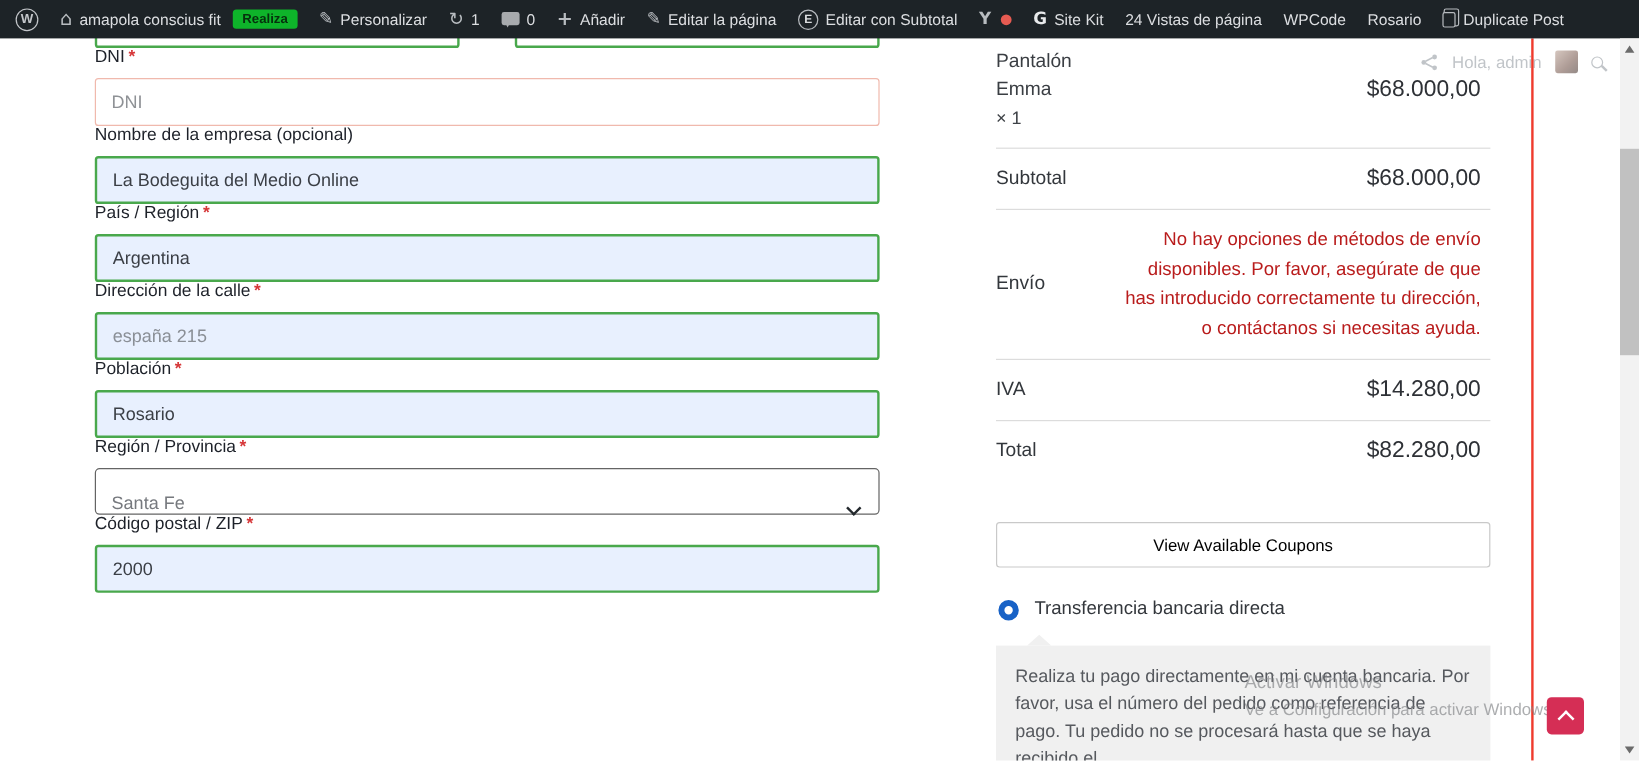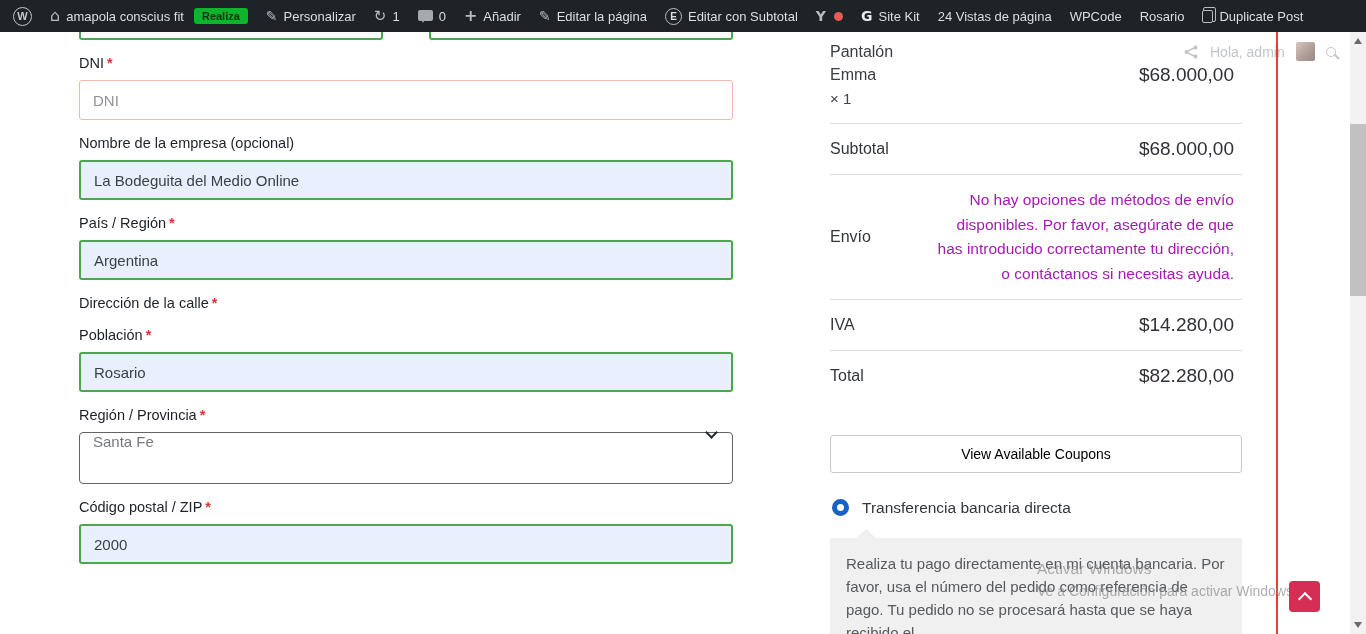--- a/index.html
+++ b/index.html
@@ -35,40 +35,40 @@
   
   .form-col{position:absolute;left:79px;top:32px;width:654px;z-index:10}
   .row-split{display:flex;gap:46px;margin-top:-32px}
   .half{width:304px}
   .inp{width:100%;height:40px;border-radius:3px;padding:0 13px;font-size:15px;font-family:"Liberation Sans","DejaVu Sans",sans-serif;color:#3b3f46;outline:none;background:#fff}
   .inp::placeholder{color:#8f9296}
   .inp-error{border:1px solid #f0b9ad}
   .inp-fill{border:2px solid #49a84c;background:#e8f0fe}
   .inp-green-white{border:2px solid #49a84c;background:#fff}
   .inp-muted{color:#8a8f96}
-  .field{margin-top:15px}
+  .field{}
   .field label{display:block;font-size:14.5px;color:#1d2129;font-weight:500;margin-bottom:8px;line-height:17px}
   .req{color:#d63638;margin-left:3px;font-weight:bold}
-  .select-box{width:100%;height:52px;border:1px solid #646464;border-radius:4px;background:#fff;display:flex;align-items:flex-start;justify-content:space-between;padding:0 13px;cursor:pointer}
+  .select-box{width:100%;height:39px;border:1px solid #646464;border-radius:4px;background:#fff;display:flex;align-items:flex-end;justify-content:space-between;padding:0 13px;cursor:pointer}
   .sel-text{font-size:15px;color:#76797e}
   .chev{width:9px;height:9px;border-right:2px solid #23282d;border-bottom:2px solid #23282d;transform:rotate(45deg);margin-top:-5px;margin-right:3px}
 
   
   .summary{position:absolute;left:830px;top:32px;width:412px;z-index:10;color:#3a3e43}
   .prod-row{display:flex;justify-content:space-between;align-items:center;padding:8px 8px 13px 0}
   .prod-name{width:90px;font-size:16px;line-height:23px;color:#3a3e43}
   .prod-qty{font-size:15px;line-height:23px;color:#3f4348;margin-top:1px}
   .price{font-size:19px;color:#2e3136}
   .divider{border-top:1px solid #dcdcdc;width:100%;height:0}
   .srow{display:flex;justify-content:space-between;align-items:center;padding:14px 8px 14px 0}
   .srow .lab{font-size:16px;color:#33373c}
   .srow-ship{padding:13px 8px 13px 0}
-  .ship-msg{width:300px;text-align:right;font-size:15.5px;line-height:24.5px;color:#a21caf}
+  .ship-msg{width:300px;text-align:right;font-size:15.5px;line-height:24.5px;color:#b91c1c}
   .coupon-btn{display:block;width:100%;height:38px;margin-top:34px;background:#fff;border:1px solid #c9c9c9;border-radius:3px;font-size:14px;color:#000000;font-family:"Liberation Sans","DejaVu Sans",sans-serif;cursor:pointer}
-  .pay-row{display:flex;align-items:flex-start;gap:13px;margin-top:26px;padding-left:2px;cursor:pointer}
+  .pay-row{display:flex;align-items:center;gap:13px;margin-top:26px;padding-left:2px;cursor:pointer}
   .radio{width:17px;height:17px;border:5px solid #1862c6;border-radius:50%;background:#fff;flex:0 0 auto}
   .pay-label{font-size:15.5px;color:#33373c}
   .pay-box{position:relative;margin-top:21px;background:#f0f0f0;padding:14px 16px 40px;font-size:15px;line-height:23px;color:#56595e}
   .pay-box::before{content:"";position:absolute;top:-9px;left:26px;border-left:10px solid transparent;border-right:10px solid transparent;border-bottom:9px solid #f0f0f0}
 
   
   .red-line{position:absolute;left:1276px;top:32px;width:2px;height:602px;background:#ef3b2d;z-index:15}
   .watermark{position:absolute;left:1037px;top:560px;z-index:20;color:#818386;opacity:.65}
   .wm1{font-size:15.5px}
   .wm2{font-size:14px;margin-top:5px}
@@ -170,20 +170,21 @@
       <input class="inp inp-fill" value="La Bodeguita del Medio Online" style="">
     </div>
 
     <div class="field">
       <label><span>País / Región</span><span class="req">*</span></label>
       <input class="inp inp-fill" value="Argentina" style="">
     </div>
 
     <div class="field">
       <label><span>Dirección de la calle</span><span class="req">*</span></label>
+      <input class="inp inp-fill inp-muted" value="españa 215" style="">
     </div>
 
     <div class="field">
       <label><span>Población</span><span class="req">*</span></label>
       <input class="inp inp-fill" value="Rosario" style="">
     </div>
 
     <div class="field">
       <label><span>Región / Provincia</span><span class="req">*</span></label>
       <div class="select-box">

